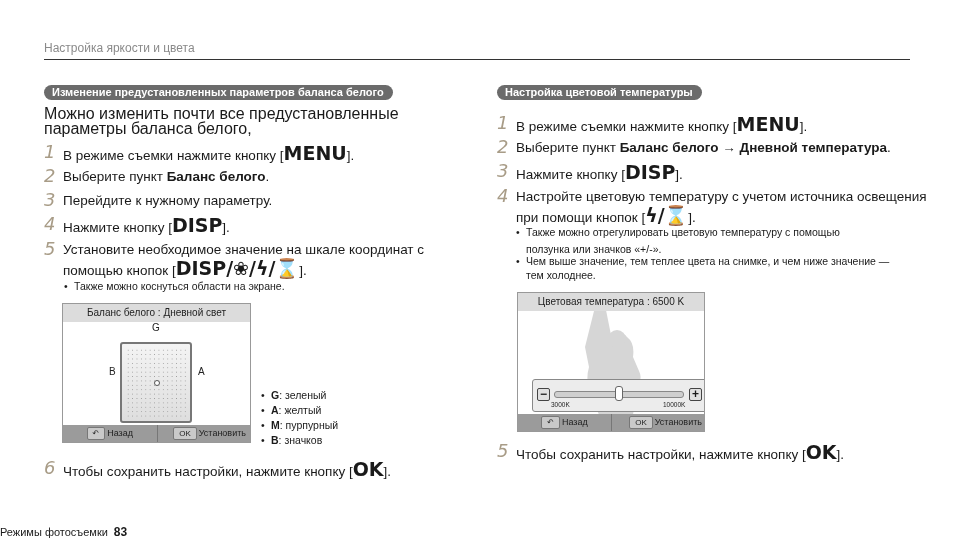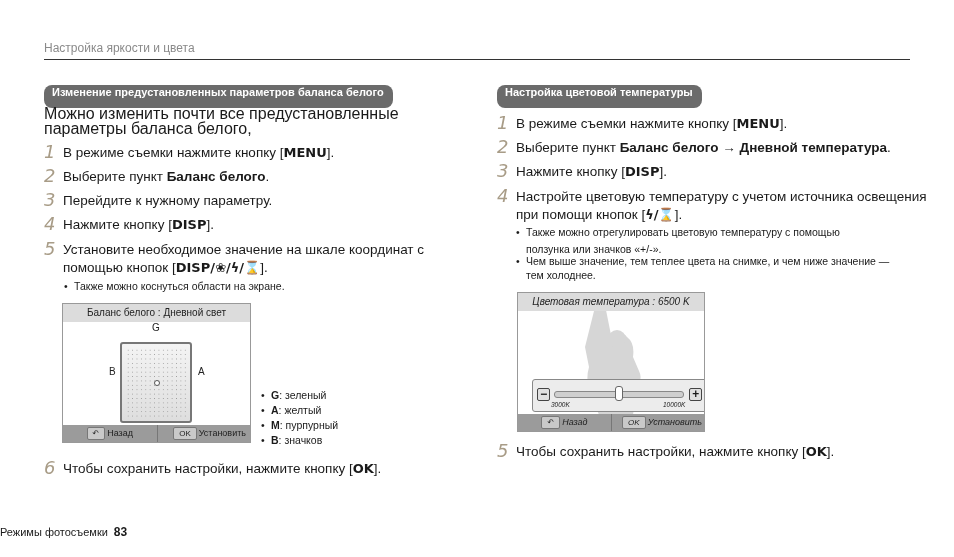--- a/index.html
+++ b/index.html
@@ -7,36 +7,36 @@
     width: 954px; height: 557px; position: relative; overflow: hidden;
     font-family: "Liberation Sans", "DejaVu Sans", sans-serif; color: #1a1a1a;
   }
   .header-title {
     position: absolute; left: 44px; top: 41px; font-size: 12px; color: #8a8a8a;
   }
   .header-rule {
     position: absolute; left: 44px; top: 59px; width: 866px; height: 1px; background: #333;
   }
   .pill {
-    position: absolute; height: 15px; line-height: 15px; padding: 0 9px 8px 8px;
+    position: absolute; height: 15px; line-height: 15px; padding: 0 9px 0 8px;
     background: #6b6b6b; color: #fff; font-weight: bold; font-size: 11px;
     border-radius: 8px; white-space: nowrap;
   }
   .intro {
     position: absolute; left: 44px; top: 106px; width: 420px; font-size: 16px; line-height: 15px;
   }
   .step { position: absolute; font-size: 13.5px; line-height: 18px; white-space: nowrap; }
   .step .num {
     position: absolute; left: 0; top: -1px; color: #a89c87; font-style: italic;
     font-size: 18px; font-family: "DejaVu Sans", sans-serif; font-weight: 300;
   }
   .step .txt { position: absolute; left: 19px; top: 0; }
   .step .txt2 { position: absolute; left: 19px; top: 18px; }
   b { font-weight: bold; }
-  .key { font-weight: bold; font-family: "DejaVu Sans", sans-serif; font-size: 13px; }
+  .key { font-weight: bold; font-family: "DejaVu Sans", sans-serif; font-size: 19px; }
   .bullet { position: absolute; font-size: 10.5px; line-height: 14px; }
   .bullet .dot { position: absolute; left: 0; }
   .bullet .btxt { position: absolute; left: 10px; white-space: nowrap; }
 
   
   .screen { position: absolute; background: #fff; border: 1px solid #999; overflow: hidden; }
   .screen .bar-top {
     position: absolute; left: 0; top: 0; right: 0; height: 18px; background: #dcdcdc;
     text-align: center; font-size: 10px; line-height: 18px; color: #222;
   }
@@ -180,21 +180,21 @@
   <span class="dot">•</span>
   <span class="btxt">Также можно отрегулировать цветовую температуру с помощью</span>
   <span class="btxt" style="top:17px;">ползунка или значков «+/-».</span>
 </div>
 <div class="bullet" style="left:516px; top:254px;">
   <span class="dot">•</span>
   <span class="btxt">Чем выше значение, тем теплее цвета на снимке, и чем ниже значение —</span>
   <span class="btxt" style="top:14px;">тем холоднее.</span>
 </div>
 
-<div class="screen" style="left:517px; top:292px; width:186px; height:138px;font-style:italic;">
+<div class="screen" style="left:517px; top:292px; width:186px; height:138px;">
   <svg class="silhouette" width="186" height="138" viewBox="0 0 186 138">
     <path d="M78 10 q6 -4 9 2 l6 30 q10 -6 16 2 q8 6 6 20 l6 14 q4 8 -2 14 l-4 30 l4 46 l-40 0 l2 -46 l-8 -22 q-6 -12 -2 -26 l-4 -20 z" fill="#d6d6d6"></path>
     <circle cx="99" cy="46" r="9" fill="#d6d6d6"></circle>
   </svg>
   <div class="bar-top">Цветовая температура : 6500 K</div>
   <div class="slider-panel">
     <div class="sbtn" style="left:4px;">−</div>
     <div class="track"></div>
     <div class="thumb" id="temp-thumb" style="left: 82px;"></div>
     <div class="sbtn" style="left:156px;">+</div>

